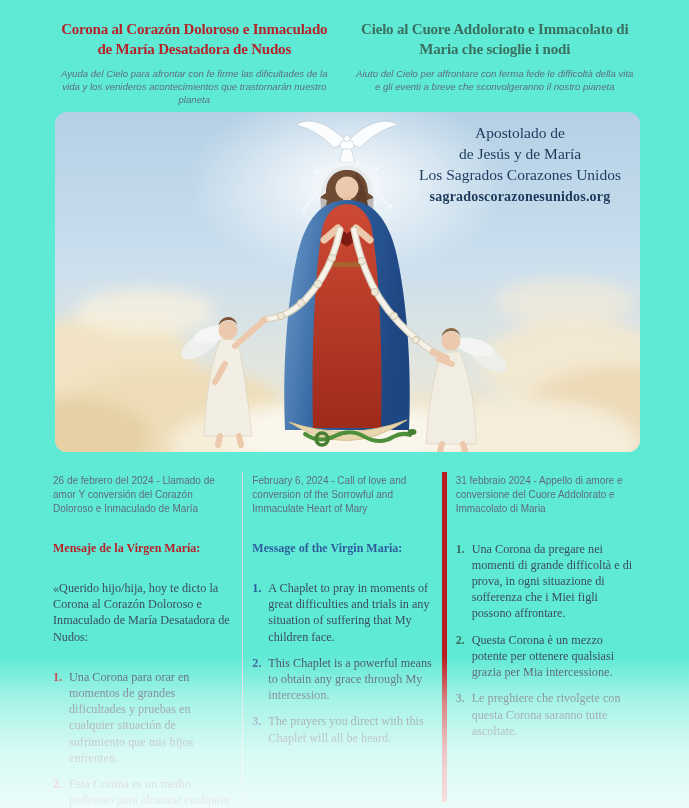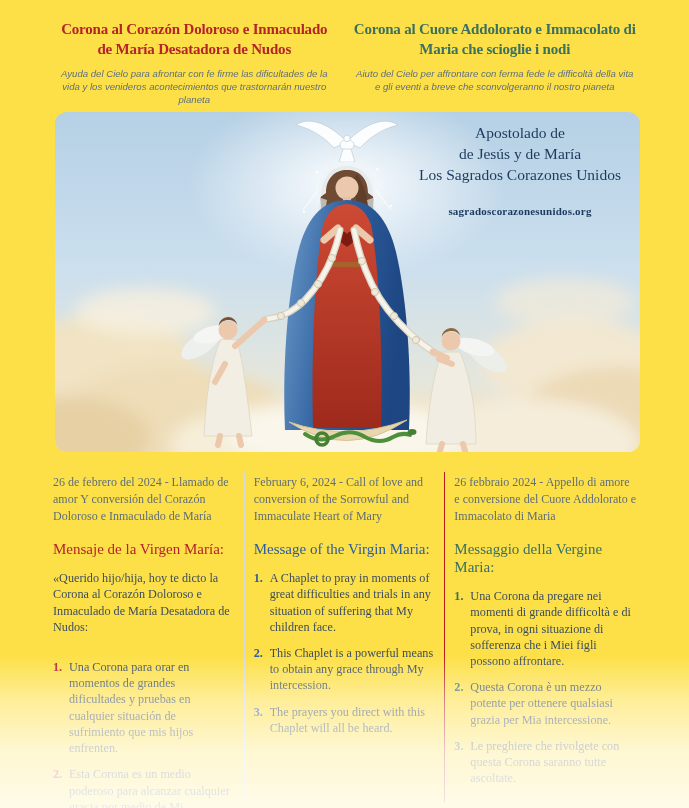--- a/index.html
+++ b/index.html
@@ -1,42 +1,42 @@
 <!DOCTYPE html>
 <html><head>
 <meta charset="utf-8">
 <style>
   html,body{margin:0;padding:0;background:#ffffff;}
   body{width:689px;height:808px;position:relative;overflow:hidden;
        font-family:"Liberation Serif",serif;-webkit-font-smoothing:antialiased;}
-  .page{position:absolute;inset:0;background:#fde047;}
+  .page{position:absolute;inset:0;background:#5eead4;}
 
   
   .header-row{position:absolute;top:20px;left:44px;width:601px;display:flex;align-items:stretch;}
   .h-col{flex:1 1 0;padding:0 9px;text-align:center;}
   .h-col.mid{border-left:1px solid #d3d7db;border-right:1px solid #d3d7db;}
   .h-title{font-weight:bold;font-size:15px;line-height:1.32;letter-spacing:-0.2px;color:var(--accent);}
   .h-sub{margin-top:7px;font-family:"Liberation Sans",sans-serif;font-style:italic;
          font-size:9.6px;line-height:1.38;color:#5d6e80;}
 
   
   .artwork{position:absolute;top:112px;left:55px;width:585px;height:340px;overflow:hidden;border-radius:12px;}
   .artwork svg{display:block;}
   .art-overlay{position:absolute;left:340px;top:10px;width:250px;text-align:center;
                color:#1c3a5c;font-family:"Liberation Serif",serif;}
   .art-overlay .l{font-size:15.5px;line-height:21px;}
-  .art-overlay .site{margin-top:20px;font-size:11px;font-weight:bold;letter-spacing:0.2px;}
+  .art-overlay .site{margin-top:4px;font-size:14px;font-weight:bold;letter-spacing:0.2px;}
 
   
   .bottom-row{position:absolute;top:472px;left:44px;width:601px;height:330px;display:flex;align-items:stretch;}
   .b-col{flex:1 1 0;padding:2px 9px 0 9px;}
-  .b-col.mid{border-left:1px solid #d7dadd;border-right:1px solid #b91c1c;}
-  .caption{font-family:Liberation Serif, serif;font-size:12px;line-height:1.42;
-           color:#5f6d7c;min-height:28px;margin-bottom:15px;}
-  .msg-heading{font-weight:normal;font-size:15px;line-height:1.2;color:var(--accent);margin-bottom:12px;}
+  .b-col.mid{border-left:1px solid #d7dadd;border-right:5px solid #b91c1c;}
+  .caption{font-family:Liberation Sans, sans-serif;font-size:10px;line-height:1.42;
+           color:#5f6d7c;min-height:28px;margin-bottom:24px;}
+  .msg-heading{font-weight:bold;font-size:12px;line-height:1.2;color:var(--accent);margin-bottom:25px;}
   .msg-intro{font-size:12.2px;line-height:1.33;color:#3c4d60;margin-bottom:24px;}
   .msg-item{display:flex;margin-bottom:10px;}
   .msg-item .num{flex:0 0 16px;font-weight:bold;font-size:12.2px;line-height:1.33;color:var(--accent);}
   .msg-item .txt{flex:1;font-size:12.2px;line-height:1.33;color:#3c4d60;}
 
   
   .fade-out{position:absolute;left:0;top:655px;width:689px;height:153px;pointer-events:none;
             background:linear-gradient(to bottom,rgba(255,255,255,0) 0%,rgba(255,255,255,0.45) 30%,
                        rgba(255,255,255,0.75) 62%,rgba(255,255,255,0.88) 100%);}
 </style>
@@ -44,21 +44,21 @@
 <body>
 
 <div class="page">
 
   <div class="header-row">
     <div class="h-col" style="--accent: #b5232b;">
       <div class="h-title">Corona al Corazón Doloroso e Inmaculado de María Desatadora de Nudos</div>
       <div class="h-sub">Ayuda del Cielo para afrontar con fe firme las dificultades de la vida y los venideros acontecimientos que trastornarán nuestro planeta</div>
     </div>
     <div class="h-col" style="--accent: #3a7060;">
-      <div class="h-title">Corona al Cuore Addolorato e Immacolato di Maria che scioglie i nodi</div>
+      <div class="h-title">Cielo al Cuore Addolorato e Immacolato di Maria che scioglie i nodi</div>
       <div class="h-sub">Aiuto del Cielo per affrontare con ferma fede le difficoltà della vita e gli eventi a breve che sconvolgeranno il nostro pianeta</div>
     </div>
   </div>
 
   <div class="artwork">
     <svg viewBox="0 0 585 340" width="585" height="340" xmlns="http://www.w3.org/2000/svg">
       <defs>
         <linearGradient id="sky" x1="0" y1="0" x2="0" y2="1">
           <stop offset="0" stop-color="#b5d0e5"></stop>
           <stop offset="0.45" stop-color="#cbdfee"></stop>
@@ -241,22 +241,21 @@
         <span class="txt">This Chaplet is a powerful means to obtain any grace through My intercession.</span>
       </div>
       <div class="msg-item">
         <span class="num">3.</span>
         <span class="txt">The prayers you direct with this Chaplet will all be heard.</span>
       </div>
 
     </div>
 
     <div class="b-col" style="--accent: #3a7060;">
-      <div class="caption">26 febbraio 2024 - Appello di amore e conversione del Cuore Addolorato e Immacolato di Maria</div>
-      <div class="msg-heading">Messaggio della Vergine Maria:</div>
+      <div class="caption">31 febbraio 2024 - Appello di amore e conversione del Cuore Addolorato e Immacolato di Maria</div>
       <div class="msg-item">
         <span class="num">1.</span>
         <span class="txt">Una Corona da pregare nei momenti di grande difficoltà e di prova, in ogni situazione di sofferenza che i Miei figli possono affrontare.</span>
       </div>
       <div class="msg-item">
         <span class="num">2.</span>
         <span class="txt">Questa Corona è un mezzo potente per ottenere qualsiasi grazia per Mia intercessione.</span>
       </div>
       <div class="msg-item">
         <span class="num">3.</span>

